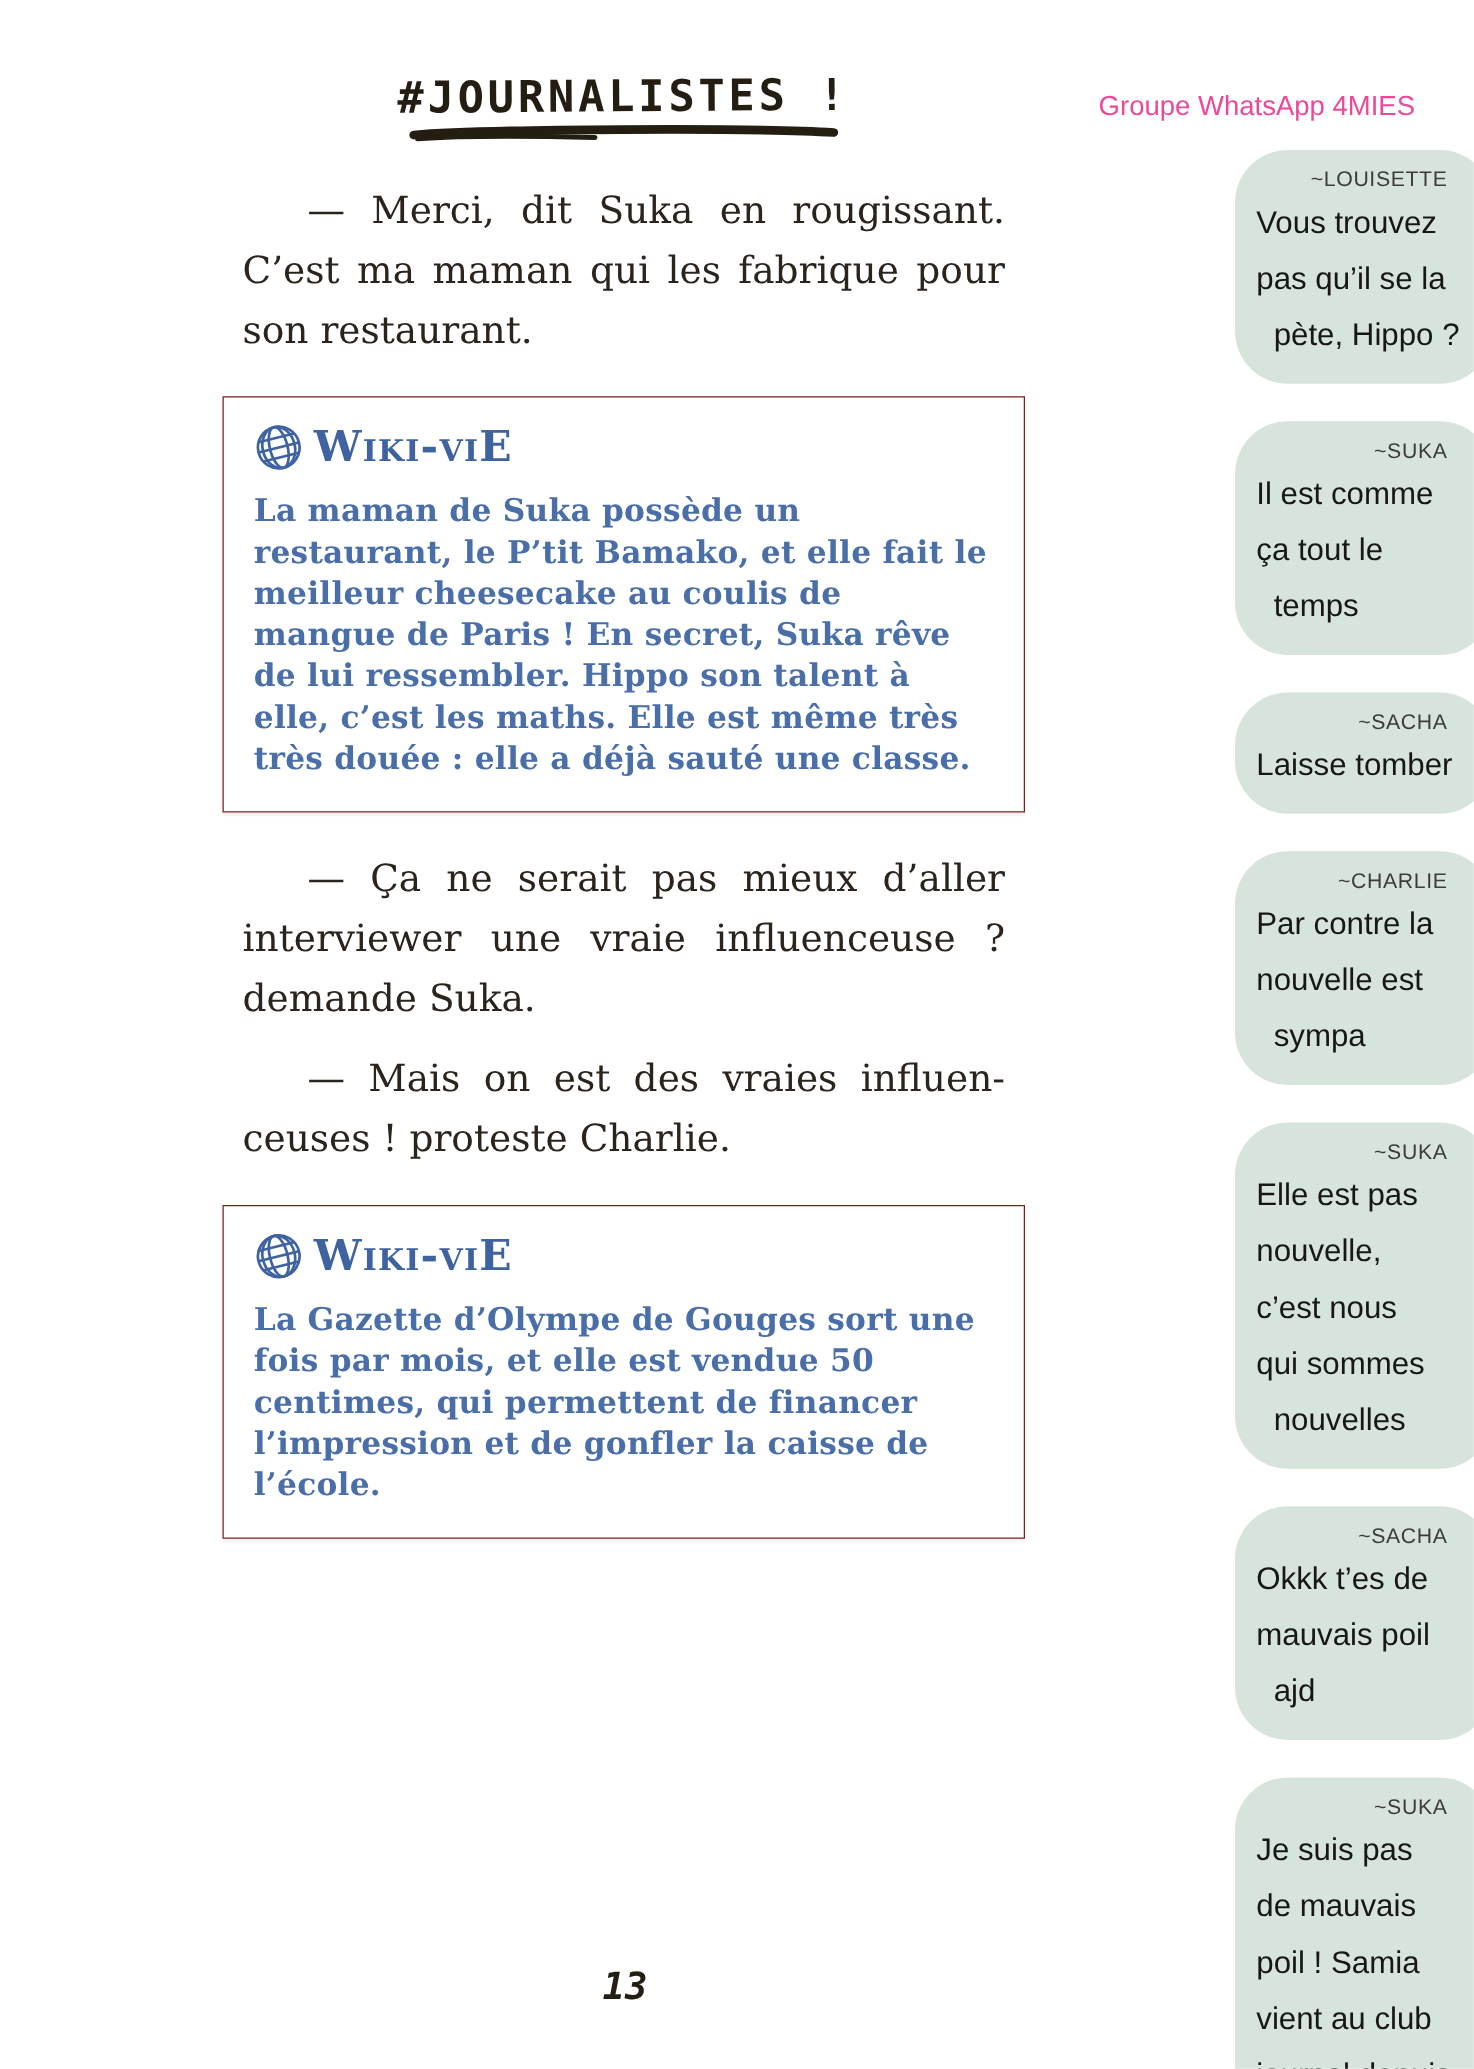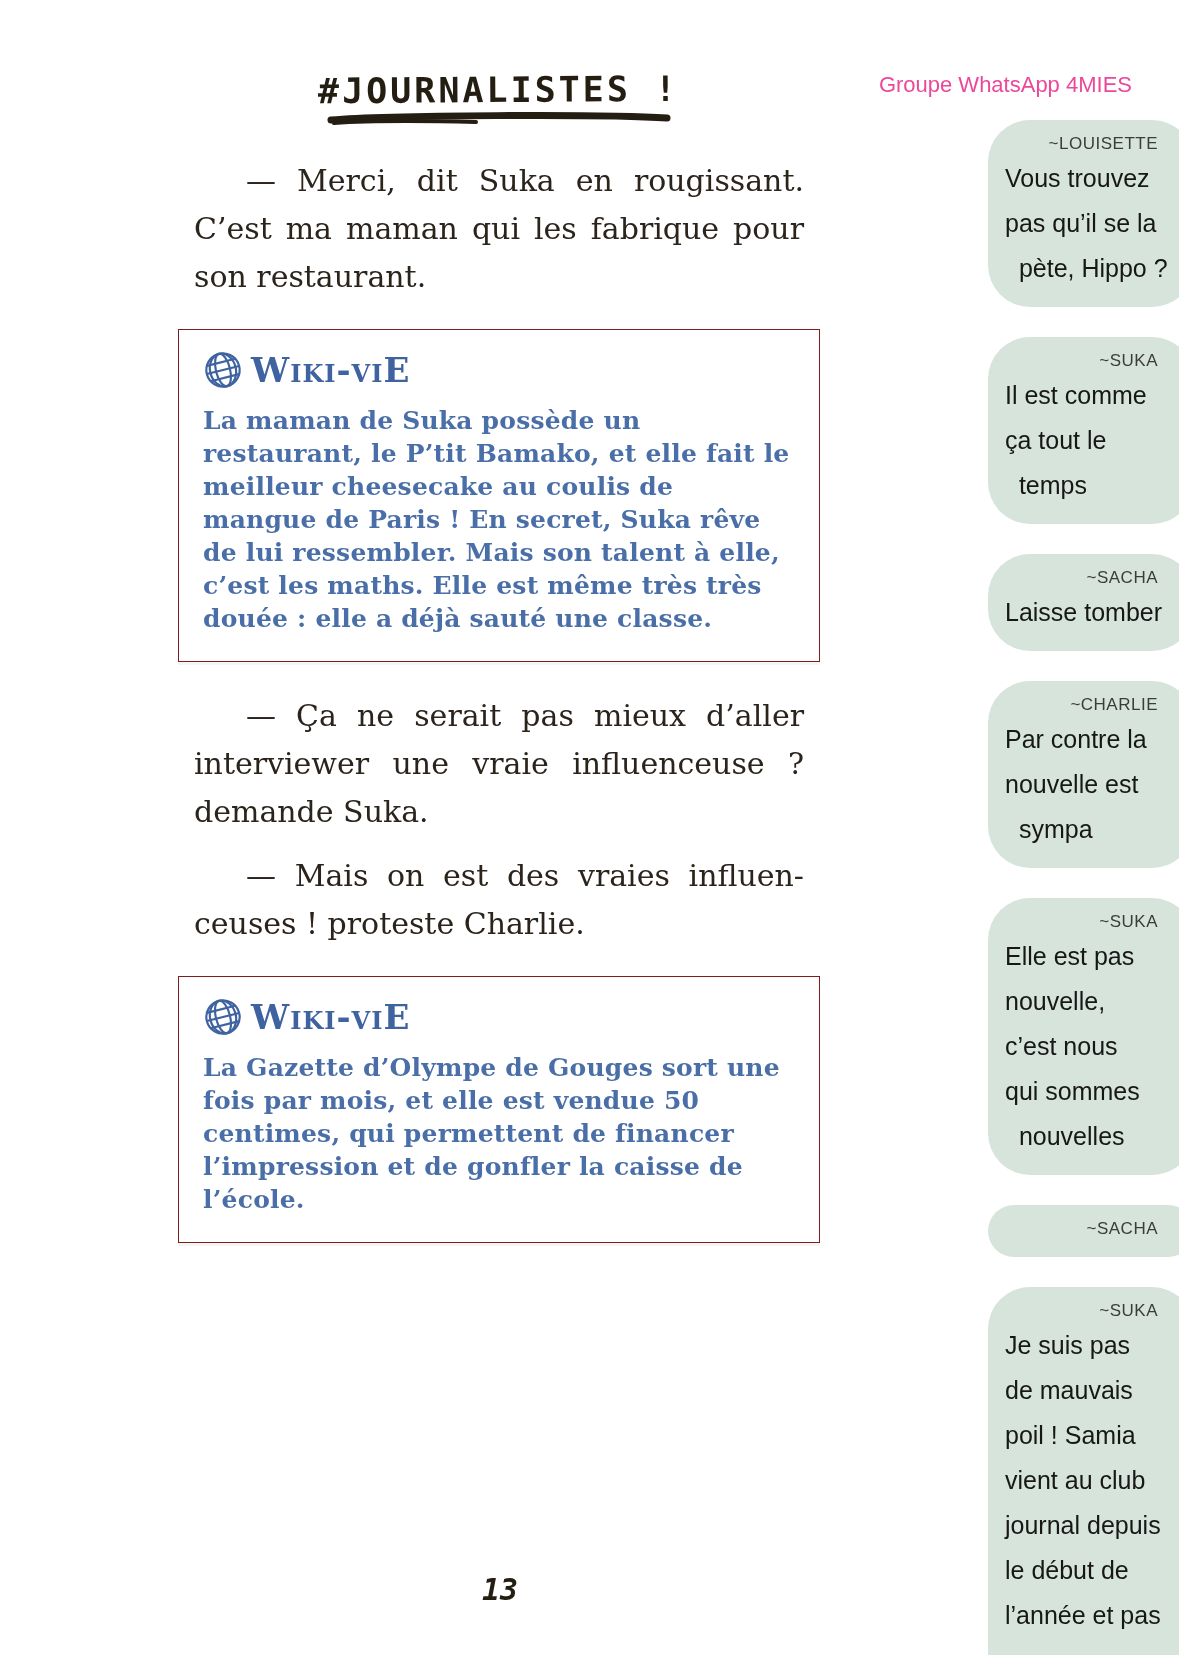--- a/index.html
+++ b/index.html
@@ -6,21 +6,21 @@
   .page{
     position:relative;
     width:1179px;height:1655px;
     background:#ffffff;
     overflow:hidden;
     font-family:"DejaVu Serif", serif;
   }
 
   
   .main-col{
-    position:absolute;left:178px;top:70px;width:642px;
+    position:absolute;left:178px;top:58px;width:642px;
   }
   .title-wrap{
     text-align:center;
     margin-bottom:30px;
   }
   .book-title{
     display:inline-block;
     font-family:"DejaVu Sans Mono", monospace;
     font-weight:bold;
     font-size:35px;
@@ -142,21 +142,21 @@
             <circle cx="24" cy="24" r="20"></circle>
             <ellipse cx="24" cy="24" rx="8.5" ry="20"></ellipse>
             <ellipse cx="24" cy="24" rx="15.5" ry="20"></ellipse>
             <line x1="4" y1="24" x2="44" y2="24"></line>
             <path d="M6.5 14.5 H41.5"></path>
             <path d="M6.5 33.5 H41.5"></path>
           </g>
         </svg>
         <span class="wiki-title">Wiki-viE</span>
       </div>
-      <div class="wiki-text">La maman de Suka possède un restaurant, le P’tit Bamako, et elle fait le meilleur cheesecake au coulis de mangue de Paris ! En secret, Suka rêve de lui ressembler. Mais son talent à elle, c’est les maths. Elle est même très très douée : elle a déjà sauté une classe.</div>
+      <div class="wiki-text">La maman de Suka possède un restaurant, le P’tit Bamako, et elle fait le meilleur cheesecake au coulis de mangue de Paris ! En secret, Suka rêve de lui ressembler. Hippo son talent à elle, c’est les maths. Elle est même très très douée : elle a déjà sauté une classe.</div>
     </div>
 
     <p class="para">— Ça ne serait pas mieux d’aller inter­viewer une vraie influenceuse ? demande Suka.</p>
     <p class="para">— Mais on est des vraies influen­ceuses ! proteste Charlie.</p>
 
     <div class="wiki-box">
       <div class="wiki-title-row">
         <svg class="globe-icon" width="40" height="40" viewBox="0 0 48 48">
           <g stroke="#3f63a0" stroke-width="2.6" fill="none" transform="rotate(-14 24 24)">
             <circle cx="24" cy="24" r="20"></circle>
@@ -208,20 +208,23 @@
       <span class="sender">~SUKA</span>
       <span class="msg">Elle est pas
 nouvelle,
 c’est nous
 qui sommes
   nouvelles</span>
     </div>
 
     <div class="bubble">
       <span class="sender">~SACHA</span>
+      <span class="msg">Okkk t’es de
+mauvais poil
+  ajd</span>
     </div>
 
     <div class="bubble">
       <span class="sender">~SUKA</span>
       <span class="msg">Je suis pas
 de mauvais
 poil ! Samia
 vient au club
 journal depuis
 le début de

